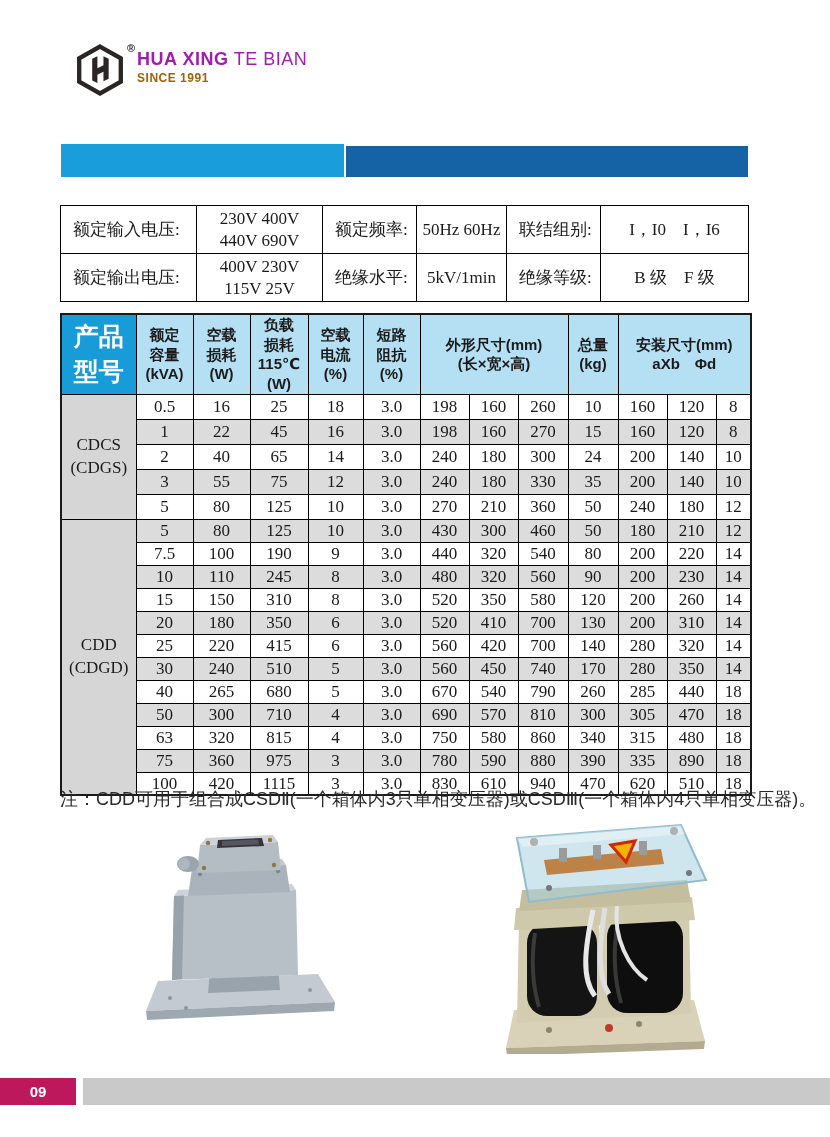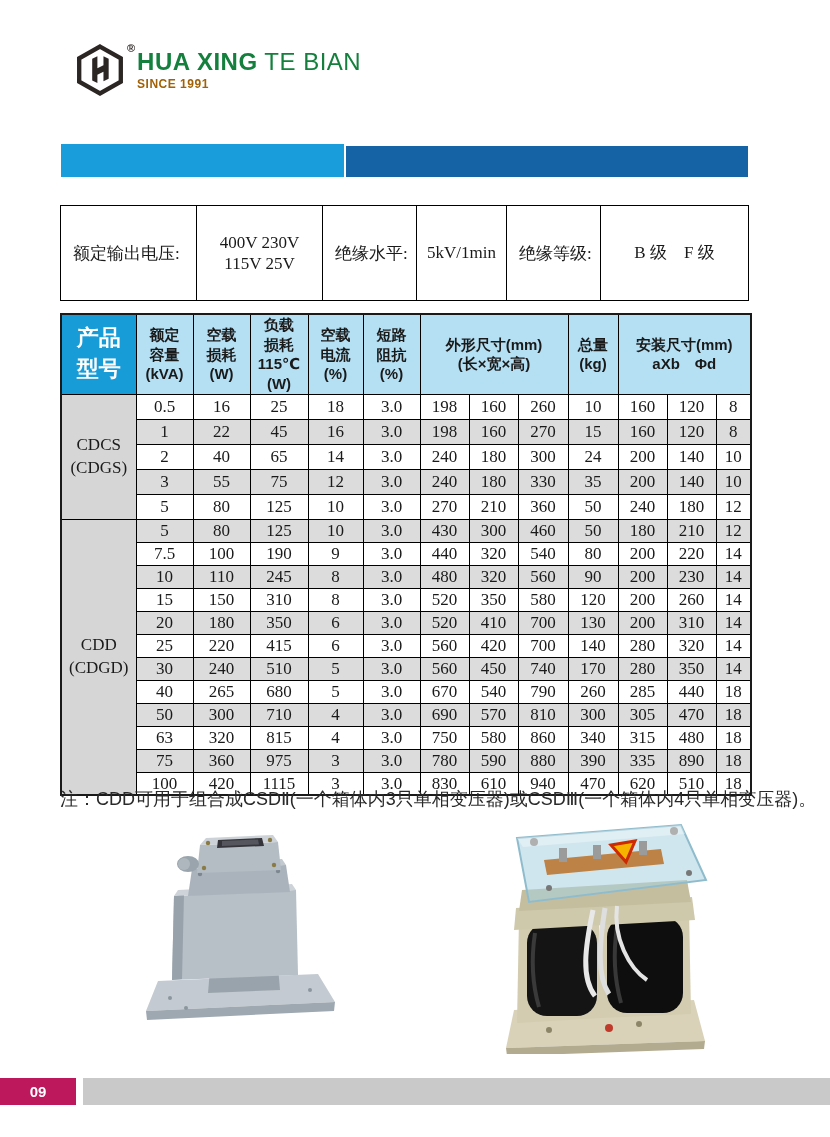--- a/index.html
+++ b/index.html
@@ -9,21 +9,21 @@
     background:#ffffff; overflow:hidden;
     font-family:"Liberation Sans","DejaVu Sans",sans-serif;
     color:#1a1a1a;
   }
 
   
   .logo { position:absolute; left:74px; top:44px; display:flex; align-items:flex-start; }
   .logo svg { display:block; }
   .logo .reg { font-size:11px; font-weight:bold; color:#2b2523; margin:-2px 2px 0 1px; }
   .logo-text { margin-top:6px; }
-  .brand { font-size:24px; letter-spacing:0.5px; color:#15803d; line-height:1; white-space:nowrap; }
+  .brand { font-size:18px; letter-spacing:0.5px; color:#a21caf; line-height:1; white-space:nowrap; }
   .brand .b1 { font-weight:bold; }
   .brand .b2 { font-weight:normal; }
   .tagline { font-size:12px; font-weight:bold; color:#a16207; letter-spacing:0.5px; margin-top:3px; }
 
   
   .title-bar { position:absolute; left:61px; top:144px; width:687px; height:33px; }
   .title-bar .light { position:absolute; left:0; top:0; width:283px; height:33px; background:#1a9edb; }
   .title-bar .dark  { position:absolute; left:285px; top:2px; right:0; height:31px; background:#1563a5; }
   .title-bar .txt {
     position:absolute; left:14px; top:0; height:33px; line-height:33px;
@@ -45,21 +45,21 @@
   .main-table {
     position:absolute; left:60px; top:313px; width:690px;
     table-layout:fixed; border:2px solid #1a1a1a;
   }
   .main-table th, .main-table td { border:1px solid #000; text-align:center; vertical-align:middle; }
   .main-table thead th {
     height:80px; background:#b5e0f4; color:#1a1a1a;
     font-size:15px; font-weight:bold; line-height:1.3; white-space:pre-line;
   }
   .main-table thead th.model-head {
-    background:#189cd8; color:#ffffff; font-size:22px; font-weight:bold; line-height:1.4;
+    background:#189cd8; color:#ffffff; font-size:25px; font-weight:bold; line-height:1.4;
   }
   .main-table tbody td {
     font-family:"Liberation Serif","DejaVu Serif",serif; font-size:17px; line-height:1;
     background:#ffffff;
   }
   .main-table tbody tr.g0 td { height:25px; }
   .main-table tbody tr.g1 td { height:23px; }
   .main-table tbody tr.alt td { background:#dcdcdc; }
   .main-table tbody td.model-cell { background:#d6d6d6 !important; white-space:pre-line; line-height:1.35; }
 
@@ -111,20 +111,29 @@
   <table class="spec-table">
     <colgroup>
       <col style="width:136px">
         <col style="width:126px">
         <col style="width:94px">
       <col style="width:90px">
         <col style="width:94px">
         <col style="width:148px">
     </colgroup>
     <tbody>
+      <tr>
+        <td class="lbl">额定输入电压:</td>
+        <td class="val">230V 400V
+440V 690V</td>
+        <td class="lbl">额定频率:</td>
+        <td class="val">50Hz 60Hz</td>
+        <td class="lbl">联结组别:</td>
+        <td class="val">I，I0　I，I6</td>
+      </tr>
       <tr>
         <td class="lbl">额定输出电压:</td>
         <td class="val">400V 230V
 115V 25V</td>
         <td class="lbl">绝缘水平:</td>
         <td class="val">5kV/1min</td>
         <td class="lbl">绝缘等级:</td>
         <td class="val">B 级　F 级</td>
       </tr>
     </tbody>

